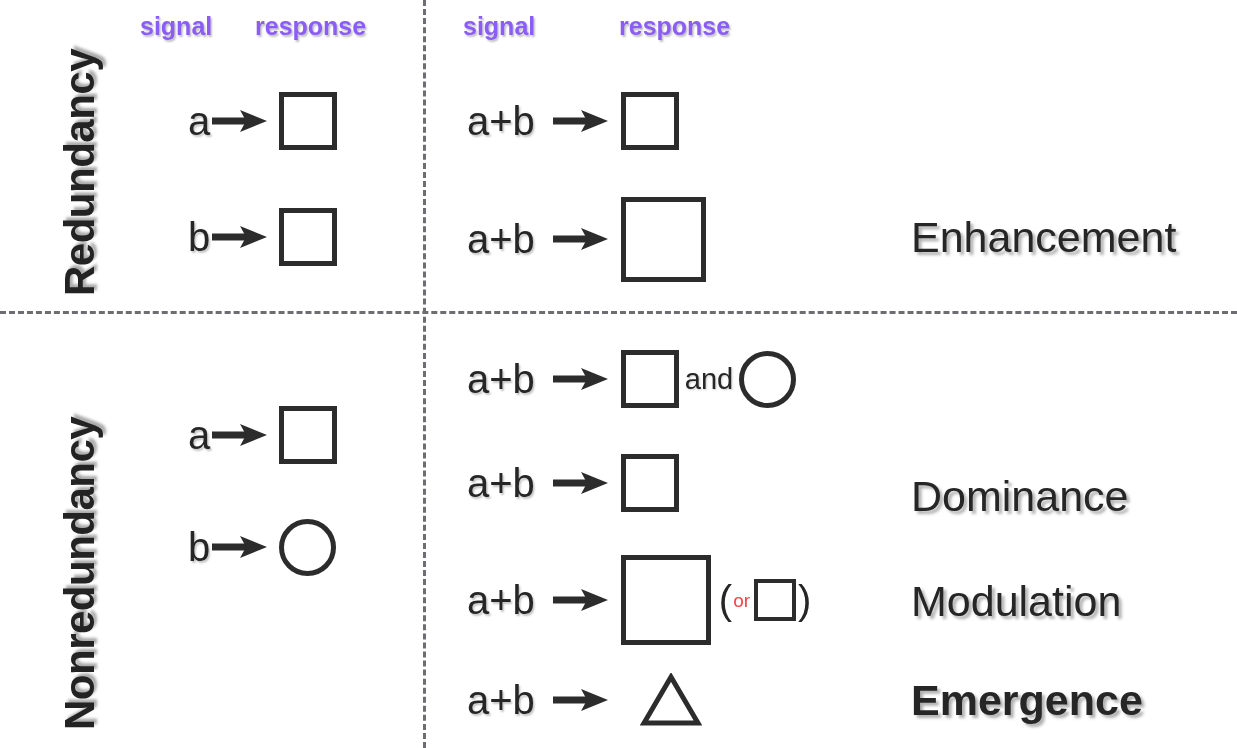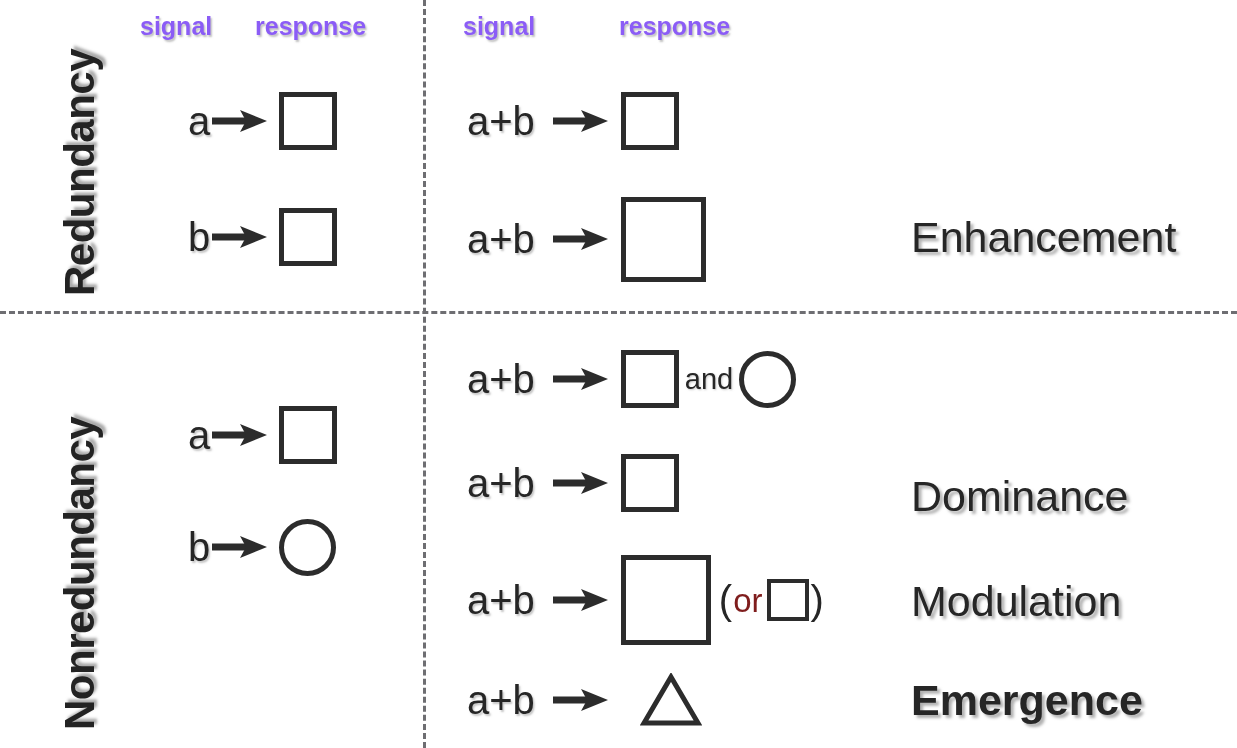--- a/index.html
+++ b/index.html
@@ -118,22 +118,22 @@
     white-space: nowrap;
     text-shadow: 1px 1px 2px rgba(150,150,150,0.5);
   }
   .paren {
     font-size: 40px;
     color: #262626;
     line-height: 1;
     white-space: nowrap;
   }
   .orword {
-    font-size: 33px;
-    color: #7f1d1d;
+    font-size: 19px;
+    color: #ef4444;
     line-height: 1;
     white-space: nowrap;
   }
 
   
   .outcome {
     position: absolute;
     left: 911px;
     font-size: 43px;
     color: #262626;

